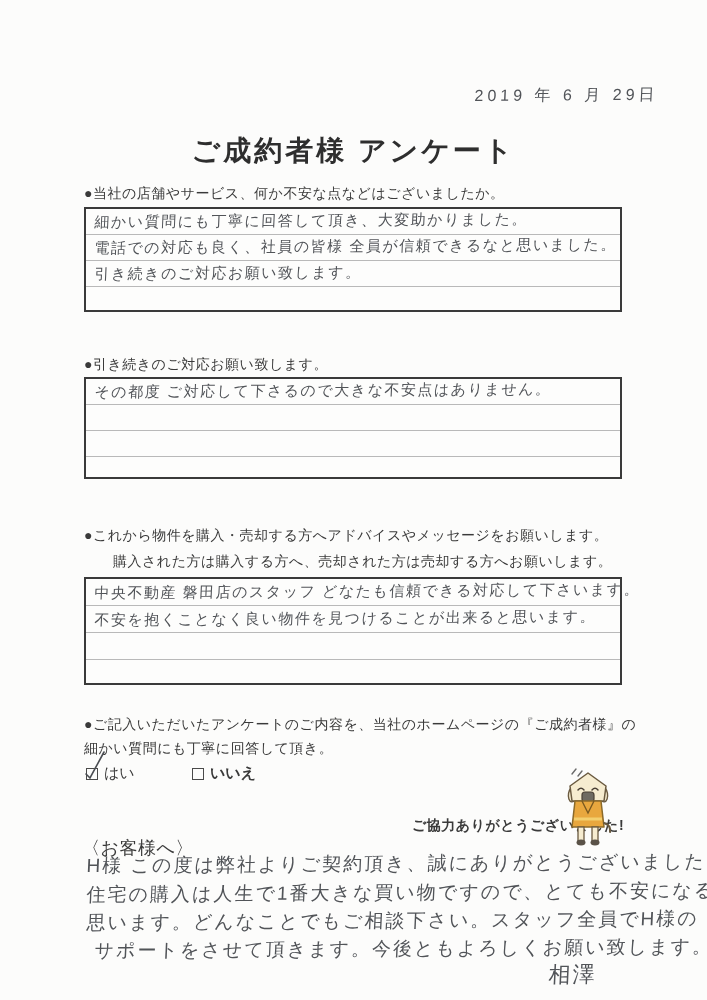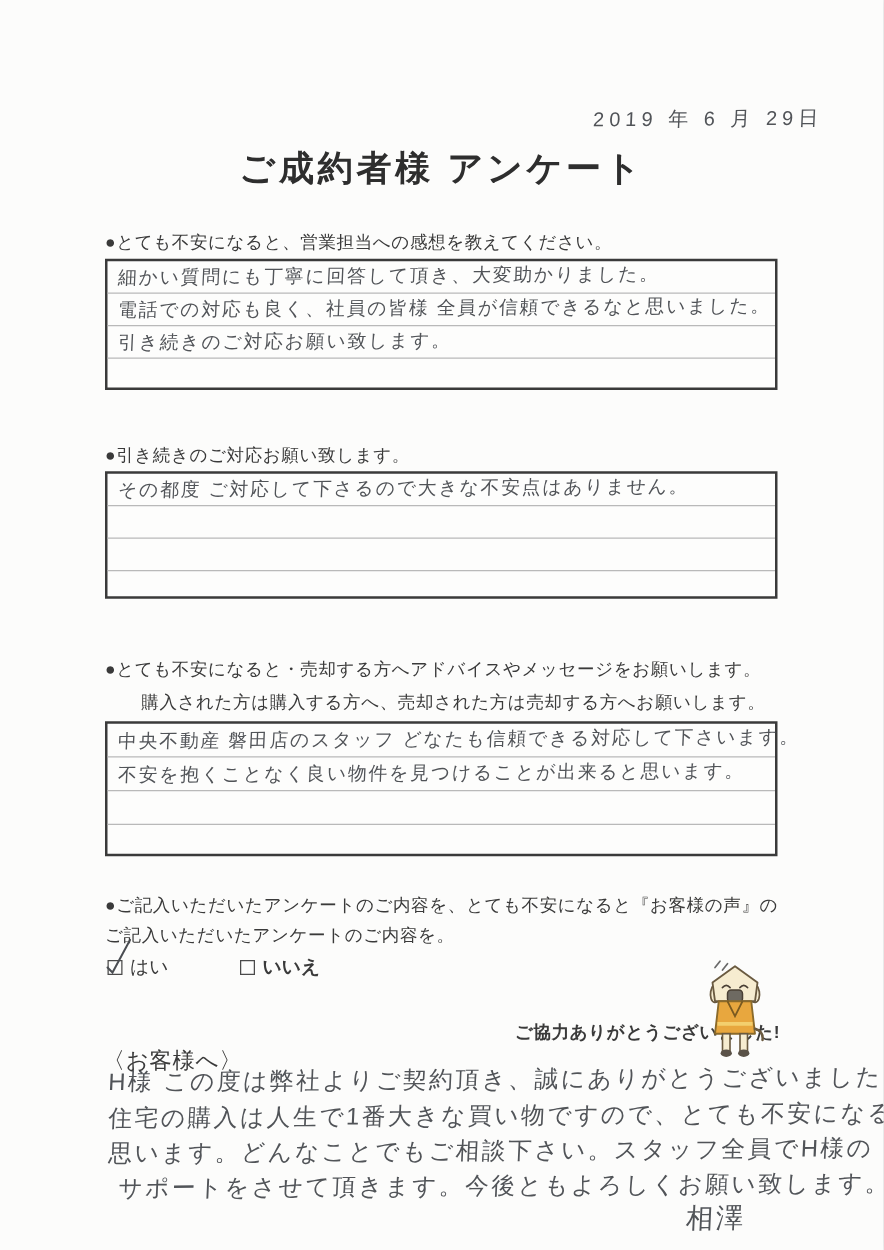--- a/index.html
+++ b/index.html
@@ -61,23 +61,23 @@
   .checkmark{position:absolute;pointer-events:none;}
   .sub-indent{margin-left:16px;}
 </style>
 </head>
 <body>
 
 <div class="page">
 
   <div class="abs hand date-hand" style="left:474px;top:86px;">2019 年 6 月 29日</div>
 
-  <div class="abs title" style="left:0;top:116px;">ご成約者様 アンケート</div>
+  <div class="abs title" style="left:0;top:132px;">ご成約者様 アンケート</div>
 
-  <div class="abs print" style="left:84px;top:185px;">●とても不安になると、営業担当への感想を教えてください。</div>
+  <div class="abs print" style="left:84px;top:185px;">●当社の店舗やサービス、何か不安な点などはございましたか。</div>
   <div class="abs answer-box" style="left:84px;top:207px;width:538px;height:105px;">
     <div class="rule-row" style="height:26px;">
       <span class="hand hand-sm">細かい質問にも丁寧に回答して頂き、大変助かりました。</span>
     </div>
     <div class="rule-row" style="height:26px;">
       <span class="hand hand-sm">電話での対応も良く、社員の皆様 全員が信頼できるなと思いました。</span>
     </div>
     <div class="rule-row" style="height:26px;">
       <span class="hand hand-sm">引き続きのご対応お願い致します。</span>
     </div>
@@ -87,35 +87,35 @@
   <div class="abs print" style="left:84px;top:356px;">●引き続きのご対応お願い致します。</div>
   <div class="abs answer-box" style="left:84px;top:377px;width:538px;height:102px;">
     <div class="rule-row" style="height:26px;">
       <span class="hand hand-sm">その都度 ご対応して下さるので大きな不安点はありません。</span>
     </div>
     <div class="rule-row" style="height:26px;"></div>
     <div class="rule-row" style="height:26px;"></div>
     <div class="rule-row" style="height:20px;"></div>
   </div>
 
-  <div class="abs print" style="left:84px;top:527px;">●とても不安になると・売却する方へアドバイスやメッセージをお願いします。</div>
+  <div class="abs print" style="left:84px;top:527px;">●これから物件を購入・売却する方へアドバイスやメッセージをお願いします。</div>
   <div class="abs print sub-indent" style="left:84px;top:553px;padding-left:13px;">購入された方は購入する方へ、売却された方は売却する方へお願いします。</div>
   <div class="abs answer-box" style="left:84px;top:577px;width:538px;height:108px;">
     <div class="rule-row" style="height:27px;">
       <span class="hand hand-sm">中央不動産 磐田店のスタッフ どなたも信頼できる対応して下さいます。</span>
     </div>
     <div class="rule-row" style="height:27px;">
       <span class="hand hand-sm">不安を抱くことなく良い物件を見つけることが出来ると思います。</span>
     </div>
     <div class="rule-row" style="height:27px;"></div>
     <div class="rule-row" style="height:23px;"></div>
   </div>
 
-  <div class="abs print" style="left:84px;top:716px;">●ご記入いただいたアンケートのご内容を、とても不安になると『お客様の声』の</div>
-  <div class="abs print" style="left:84px;top:740px;">ご記入いただいたアンケートのご内容を。</div>
+  <div class="abs print" style="left:84px;top:716px;">●ご記入いただいたアンケートのご内容を、当社のホームページの『ご成約者様』の</div>
+  <div class="abs print" style="left:84px;top:740px;">細かい質問にも丁寧に回答して頂き。</div>
 
   <div class="abs cbx-row" style="left:86px;top:764px;">
     <span class="cbx"></span>
     <span class="cbx-label">はい</span>
   </div>
 
   <svg class="abs checkmark" style="left:80px;top:748px;" width="28" height="34" viewBox="0 0 28 34">
     <path d="M6 26 L10 30 L24 4" fill="none" stroke="#4a4d52" stroke-width="1.6" stroke-linecap="round"></path>
   </svg>
   <div class="abs cbx-row" style="left:192px;top:764px;font-weight:bold;">

